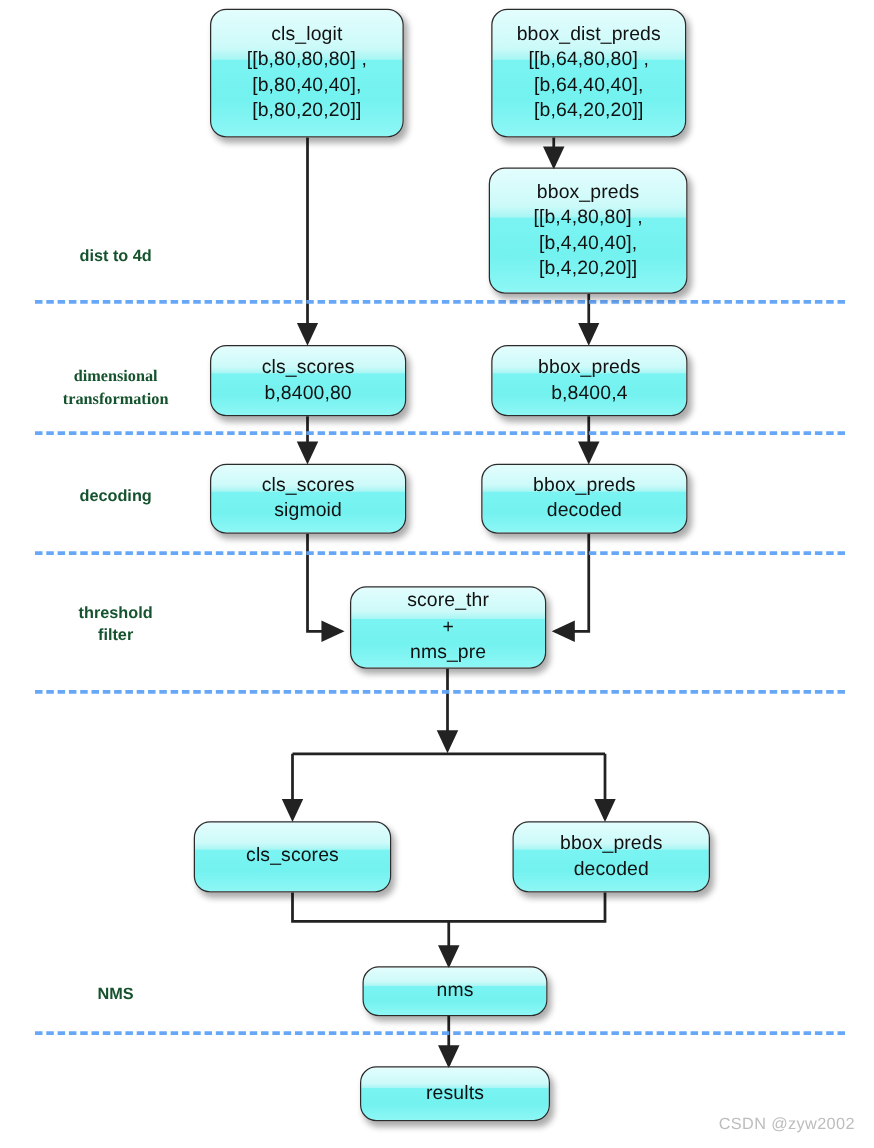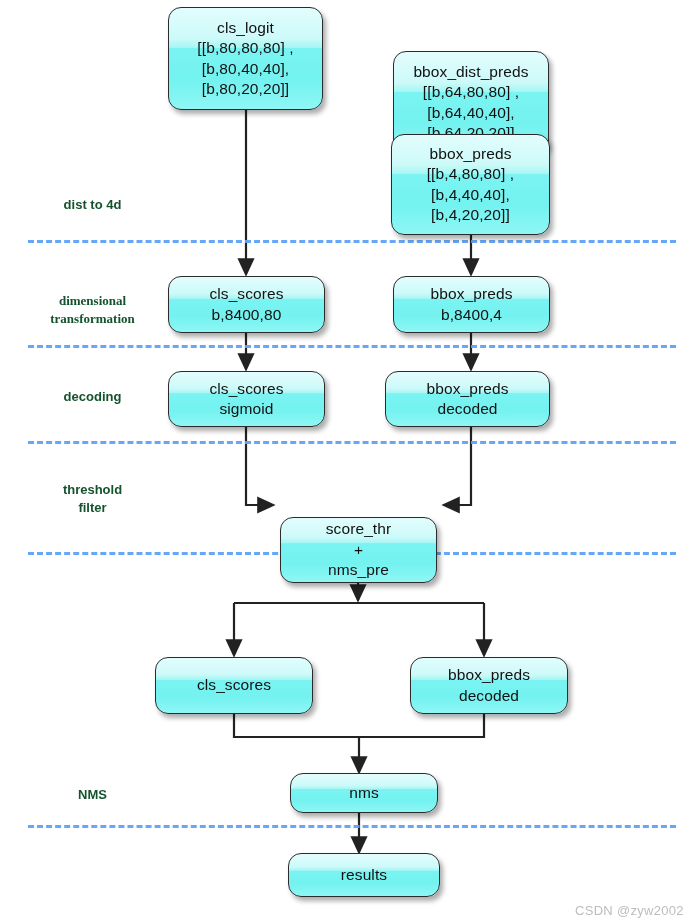--- a/index.html
+++ b/index.html
@@ -140,21 +140,21 @@
 
   <div class="stage-label" style="left:20px; top:786px; width:145px;">NMS</div>
 
   <div class="node" style="left:168px; top:7px; width:155px; height:103px;">
     <span class="node-text">cls_logit
 [[b,80,80,80] ,
 [b,80,40,40],
 [b,80,20,20]]</span>
   </div>
 
-  <div class="node" style="left:393px; top:7px; width:156px; height:103px;margin-top:44px;">
+  <div class="node" style="left:393px; top:7px; width:156px; height:103px;">
     <span class="node-text">bbox_dist_preds
 [[b,64,80,80] ,
 [b,64,40,40],
 [b,64,20,20]]</span>
   </div>
 
   <div class="node" style="left:391px; top:134px; width:159px; height:101px;">
     <span class="node-text">bbox_preds
 [[b,4,80,80] ,
 [b,4,40,40],
@@ -174,21 +174,21 @@
   <div class="node" style="left:168px; top:371px; width:157px; height:56px;">
     <span class="node-text">cls_scores
 sigmoid</span>
   </div>
 
   <div class="node" style="left:385px; top:371px; width:165px; height:56px;">
     <span class="node-text">bbox_preds
 decoded</span>
   </div>
 
-  <div class="node" style="left:280px; top:469px; width:157px; height:66px;margin-top:48px;">
+  <div class="node" style="left:280px; top:469px; width:157px; height:66px;">
     <span class="node-text">score_thr
 +
 nms_pre</span>
   </div>
 
   <div class="node" style="left:155px; top:657px; width:158px; height:57px;">
     <span class="node-text">cls_scores</span>
   </div>
 
   <div class="node" style="left:410px; top:657px; width:158px; height:57px;">
@@ -197,15 +197,15 @@
   </div>
 
   <div class="node" style="left:290px; top:773px; width:148px; height:40px;">
     <span class="node-text">nms</span>
   </div>
 
   <div class="node" style="left:288px; top:853px; width:152px; height:44px;">
     <span class="node-text">results</span>
   </div>
 
-  <div class="watermark" style="left:575px; top:891px;margin-top:12px;">CSDN @zyw2002</div>
+  <div class="watermark" style="left:575px; top:891px;">CSDN @zyw2002</div>
 
 </div>
 
 </body></html>

